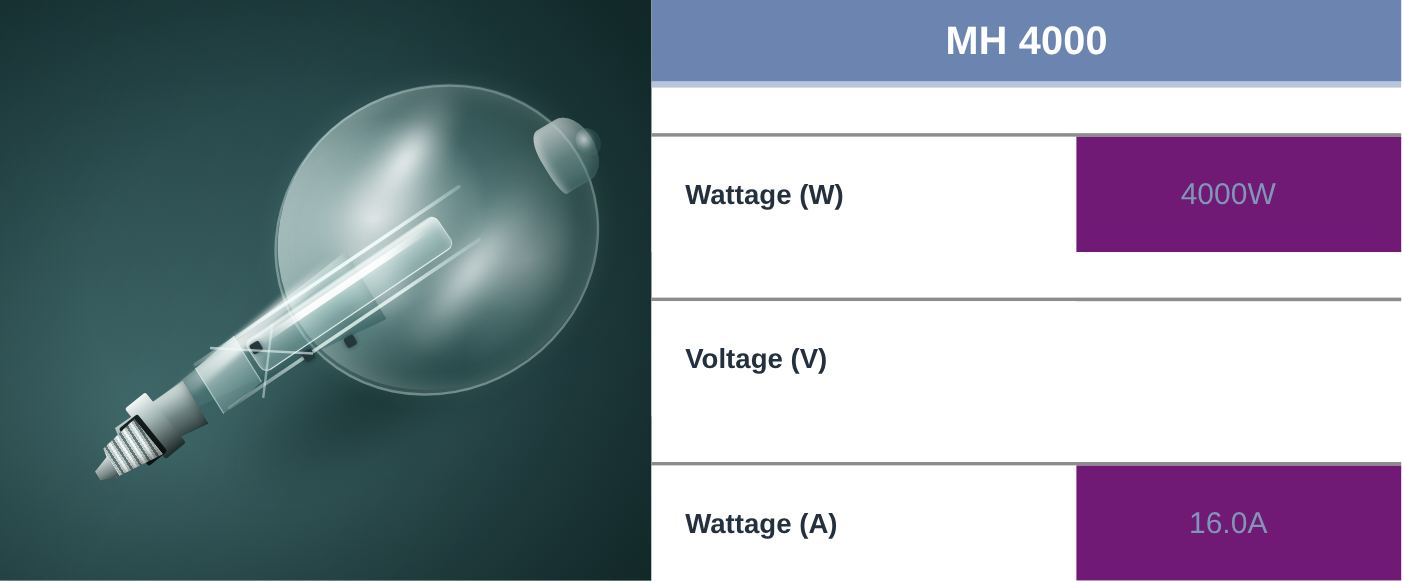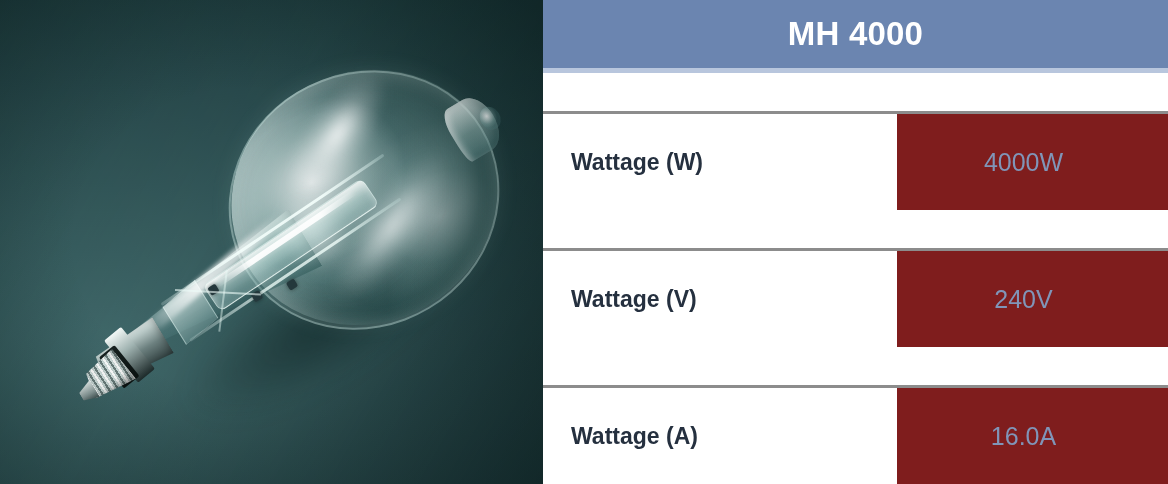--- a/index.html
+++ b/index.html
@@ -342,21 +342,21 @@
     background: #ffffff;
     color: #25303f;
     font-size: 23px;
     font-weight: bold;
   }
   .spec-value {
     flex: 1 1 auto;
     display: flex;
     align-items: center;
     justify-content: center;
-    background: #7f1d1d;
+    background: #701a75;
     color: #8095b8;
     font-size: 25px;
     font-weight: normal;
     padding-right: 18px;
     box-sizing: border-box;
   }
 </style>
 </head>
 <body>
 
@@ -410,22 +410,21 @@
     <div class="spec-header-underline"></div>
 
     <div class="spec-body">
 
       <div class="spec-row">
         <div class="spec-label">Wattage (W)</div>
         <div class="spec-value">4000W</div>
       </div>
 
       <div class="spec-row">
-        <div class="spec-label">Wattage (V)</div>
-        <div class="spec-value">240V</div>
+        <div class="spec-label">Voltage (V)</div>
       </div>
 
       <div class="spec-row">
         <div class="spec-label">Wattage (A)</div>
         <div class="spec-value">16.0A</div>
       </div>
 
 
 
 

